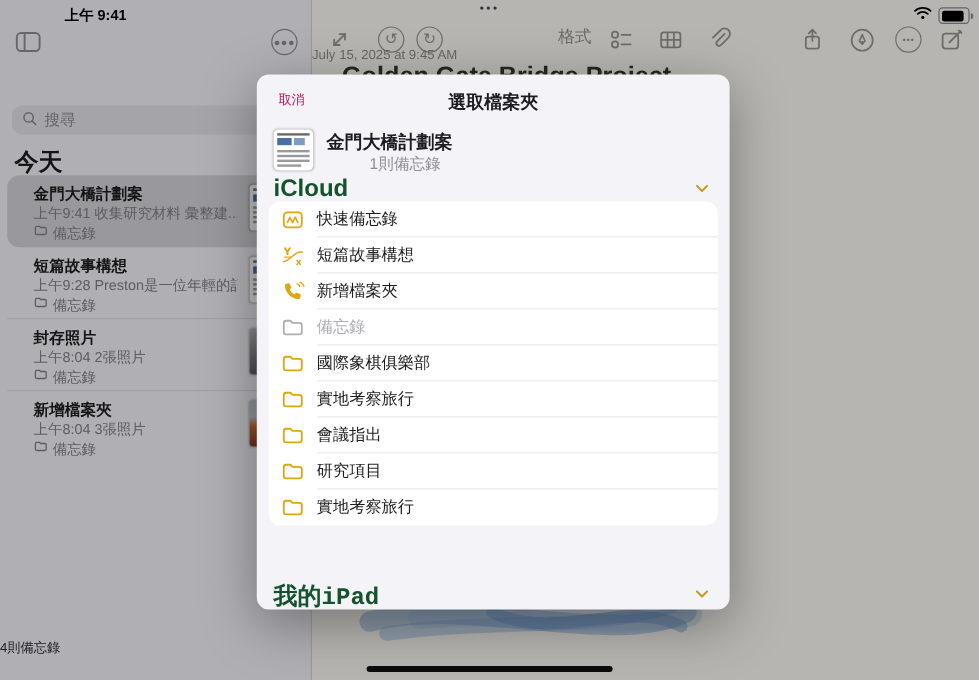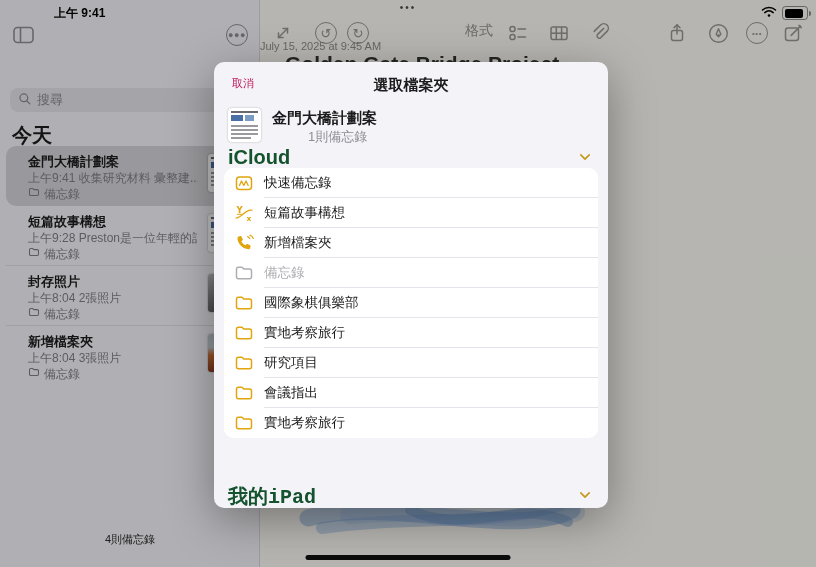--- a/index.html
+++ b/index.html
@@ -34,21 +34,21 @@
   .note-row.selected{background:#D2D2D7;border-radius:10px;}
   .note-title{font-size:13px;font-weight:bold;color:#1C1C1E;line-height:16px;}
   .note-meta{font-size:12px;color:#7F7F85;line-height:16px;white-space:nowrap;overflow:hidden;max-width:170px;}
   .note-folder{display:flex;align-items:center;gap:4px;font-size:12px;color:#7F7F85;line-height:15px;}
   .note-thumb{position:absolute;right:14px;top:8px;width:32px;height:38px;border-radius:3px;box-shadow:0 0 2px rgba(0,0,0,.35);overflow:hidden;background:#fff;}
   .thumb-doc .tl{position:absolute;left:3px;right:3px;height:1.5px;background:#9a9a9e;}
   .thumb-doc .blue{position:absolute;left:3px;top:7px;width:12px;height:6px;background:#4a6fa5;}
   .thumb-doc .blue2{position:absolute;left:17px;top:7px;width:9px;height:6px;background:#7c9cc4;}
   .thumb-photo-grey{background:linear-gradient(160deg,#b9b9bd 0%,#8a8a8e 40%,#4f4f54 100%);}
   .thumb-photo-bridge{background:linear-gradient(180deg,#b8c2c8 0%,#c3cbd0 35%,#c96f39 55%,#8f3c22 100%);}
-  .sb-footer{position:absolute;left:0;bottom:20px;width:260px;text-align:center;font-size:11px;color:#2c2c2e;}
+  .sb-footer{position:absolute;left:0;bottom:20px;width:260px;font-size:11px;color:#2c2c2e;}
   
   .toolbar{position:absolute;left:0;top:20px;width:556px;height:28px;color:#96968F;}
   .tb{position:absolute;top:2px;display:flex;align-items:center;justify-content:center;}
   .circ-icon{width:22px;height:22px;border:1.4px solid currentColor;border-radius:50%;
     display:flex;align-items:center;justify-content:center;font-size:13px;box-sizing:border-box;}
   .fmt-label{font-size:14px;}
   .ed-date{position:absolute;left:0;top:40px;width:556px;text-align:left;font-size:11px;color:#8d8d88;}
   .ed-title{position:absolute;left:25px;top:52px;font-size:21px;font-weight:bold;color:#33332f;white-space:nowrap;}
   .scribble{position:absolute;left:0;top:0;}
   .home-indicator{position:absolute;left:50%;bottom:7px;transform:translateX(-50%);width:205px;height:5px;
@@ -321,27 +321,27 @@
         <div class="f-row">
     <span class="f-icon"><svg width="20" height="20" viewBox="0 0 20 20" fill="none" stroke="#E0A50F" stroke-width="1.5" stroke-linejoin="round">
               <path d="M2.5 6.3 C2.5 5.2 3.4 4.3 4.5 4.3 H8 l1.7 1.7 h5.8 c1.1 0 2 .9 2 2 v5.7 c0 1.1 -.9 2 -2 2 h-11 c-1.1 0 -2 -.9 -2 -2 z"></path>
             </svg></span>
     <span class="f-label">實地考察旅行</span>
   </div>
         <div class="f-row">
     <span class="f-icon"><svg width="20" height="20" viewBox="0 0 20 20" fill="none" stroke="#E0A50F" stroke-width="1.5" stroke-linejoin="round">
               <path d="M2.5 6.3 C2.5 5.2 3.4 4.3 4.5 4.3 H8 l1.7 1.7 h5.8 c1.1 0 2 .9 2 2 v5.7 c0 1.1 -.9 2 -2 2 h-11 c-1.1 0 -2 -.9 -2 -2 z"></path>
             </svg></span>
+    <span class="f-label">會議指出</span>
+  </div>
+        <div class="f-row">
+    <span class="f-icon"><svg width="20" height="20" viewBox="0 0 20 20" fill="none" stroke="#E0A50F" stroke-width="1.5" stroke-linejoin="round">
+              <path d="M2.5 6.3 C2.5 5.2 3.4 4.3 4.5 4.3 H8 l1.7 1.7 h5.8 c1.1 0 2 .9 2 2 v5.7 c0 1.1 -.9 2 -2 2 h-11 c-1.1 0 -2 -.9 -2 -2 z"></path>
+            </svg></span>
     <span class="f-label">研究項目</span>
-  </div>
-        <div class="f-row">
-    <span class="f-icon"><svg width="20" height="20" viewBox="0 0 20 20" fill="none" stroke="#E0A50F" stroke-width="1.5" stroke-linejoin="round">
-              <path d="M2.5 6.3 C2.5 5.2 3.4 4.3 4.5 4.3 H8 l1.7 1.7 h5.8 c1.1 0 2 .9 2 2 v5.7 c0 1.1 -.9 2 -2 2 h-11 c-1.1 0 -2 -.9 -2 -2 z"></path>
-            </svg></span>
-    <span class="f-label">會議指出</span>
   </div>
         <div class="f-row">
     <span class="f-icon"><svg width="20" height="20" viewBox="0 0 20 20" fill="none" stroke="#E0A50F" stroke-width="1.5" stroke-linejoin="round">
               <path d="M2.5 6.3 C2.5 5.2 3.4 4.3 4.5 4.3 H8 l1.7 1.7 h5.8 c1.1 0 2 .9 2 2 v5.7 c0 1.1 -.9 2 -2 2 h-11 c-1.1 0 -2 -.9 -2 -2 z"></path>
             </svg></span>
     <span class="f-label">實地考察旅行</span>
   </div>
       </div>
 
     <div class="m-sec m-sec-ipad">我的iPad</div>

